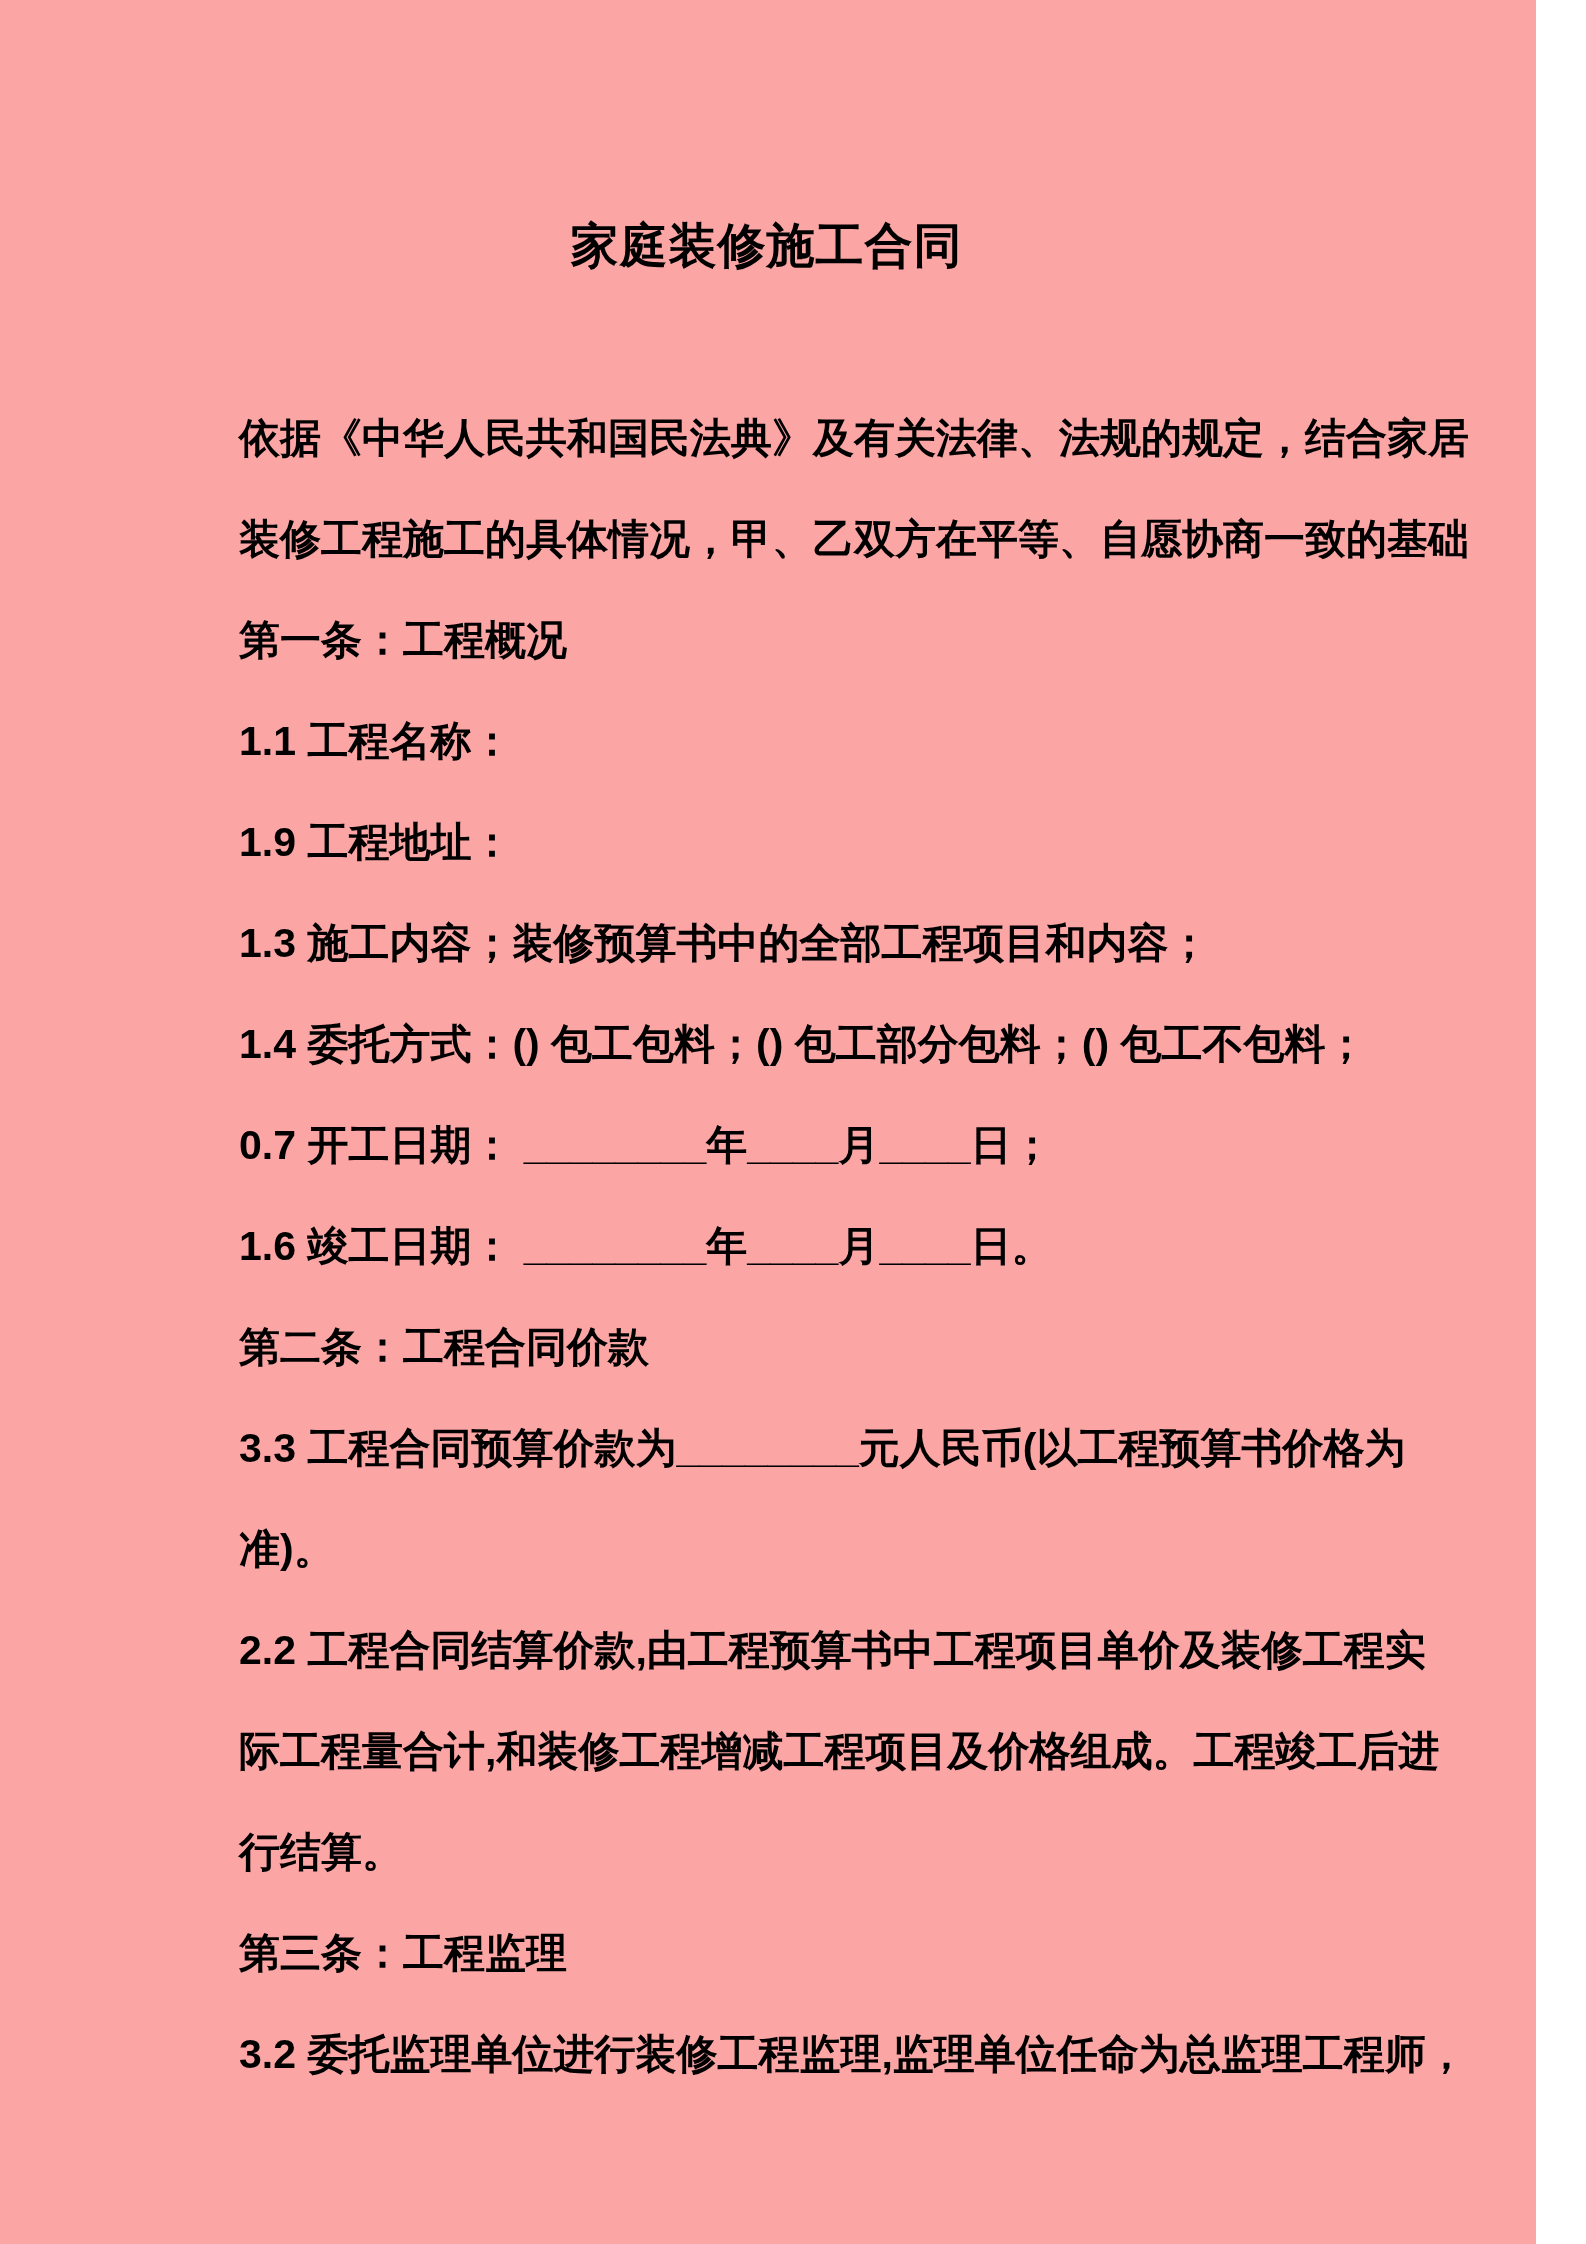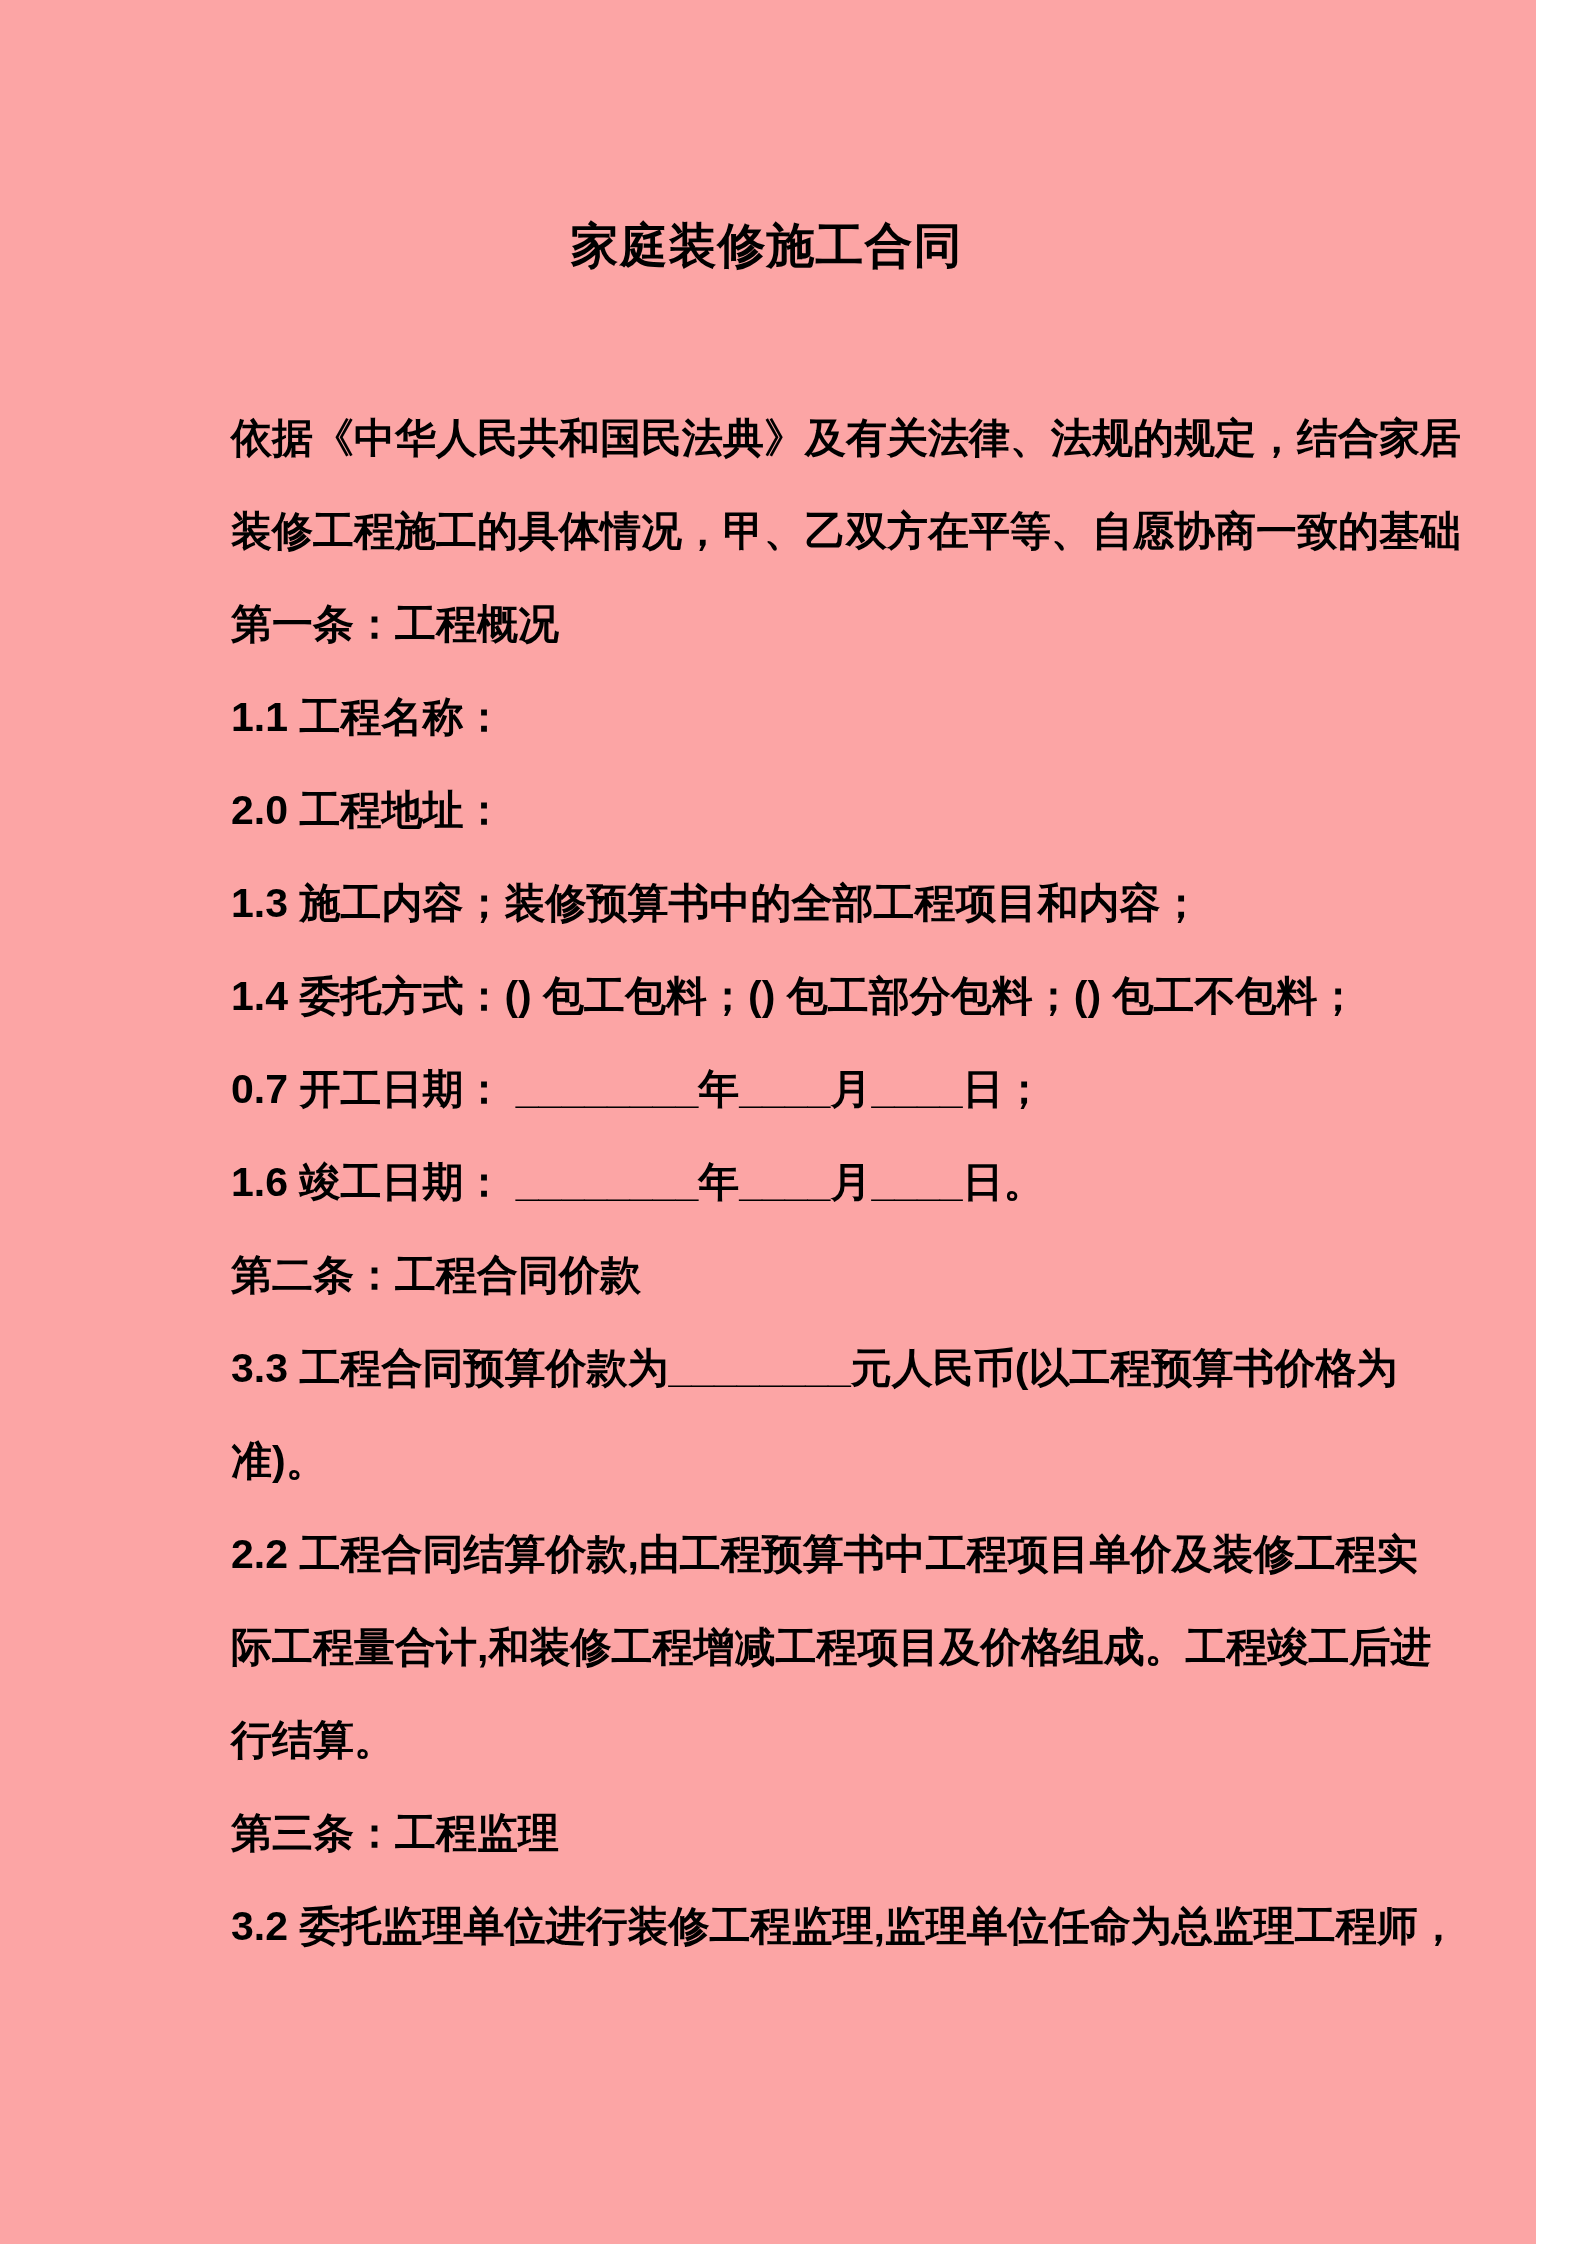--- a/index.html
+++ b/index.html
@@ -24,38 +24,38 @@
     font-size: 48px;
     line-height: 48px;
     text-align: center;
     font-weight: bold;
     letter-spacing: 1px;
   }
   .doc-body {
     margin-top: 126px;
   }
   .doc-line {
-    margin: 8px;
+    margin: 16px;
     font-size: 41px;
     line-height: 85px;
     white-space: nowrap;
     font-weight: bold;
   }
 </style>
 </head>
 <body>
 
 <div class="page">
   <h1 class="doc-title">家庭装修施工合同</h1>
   <div class="doc-body">
     <p class="doc-line">依据《中华人民共和国民法典》及有关法律、法规的规定，结合家居</p>
     <p class="doc-line">装修工程施工的具体情况，甲、乙双方在平等、自愿协商一致的基础</p>
     <p class="doc-line">第一条：工程概况</p>
     <p class="doc-line">1.1 工程名称：</p>
-    <p class="doc-line">2.0 工程地址：</p>
+    <p class="doc-line">1.9 工程地址：</p>
     <p class="doc-line">1.3 施工内容；装修预算书中的全部工程项目和内容；</p>
     <p class="doc-line">1.4 委托方式：() 包工包料；() 包工部分包料；() 包工不包料；</p>
     <p class="doc-line">0.7 开工日期： ________年____月____日；</p>
     <p class="doc-line">1.6 竣工日期： ________年____月____日。</p>
     <p class="doc-line">第二条：工程合同价款</p>
     <p class="doc-line">3.3 工程合同预算价款为________元人民币(以工程预算书价格为</p>
     <p class="doc-line">准)。</p>
     <p class="doc-line">2.2 工程合同结算价款,由工程预算书中工程项目单价及装修工程实</p>
     <p class="doc-line">际工程量合计,和装修工程增减工程项目及价格组成。工程竣工后进</p>
     <p class="doc-line">行结算。</p>

